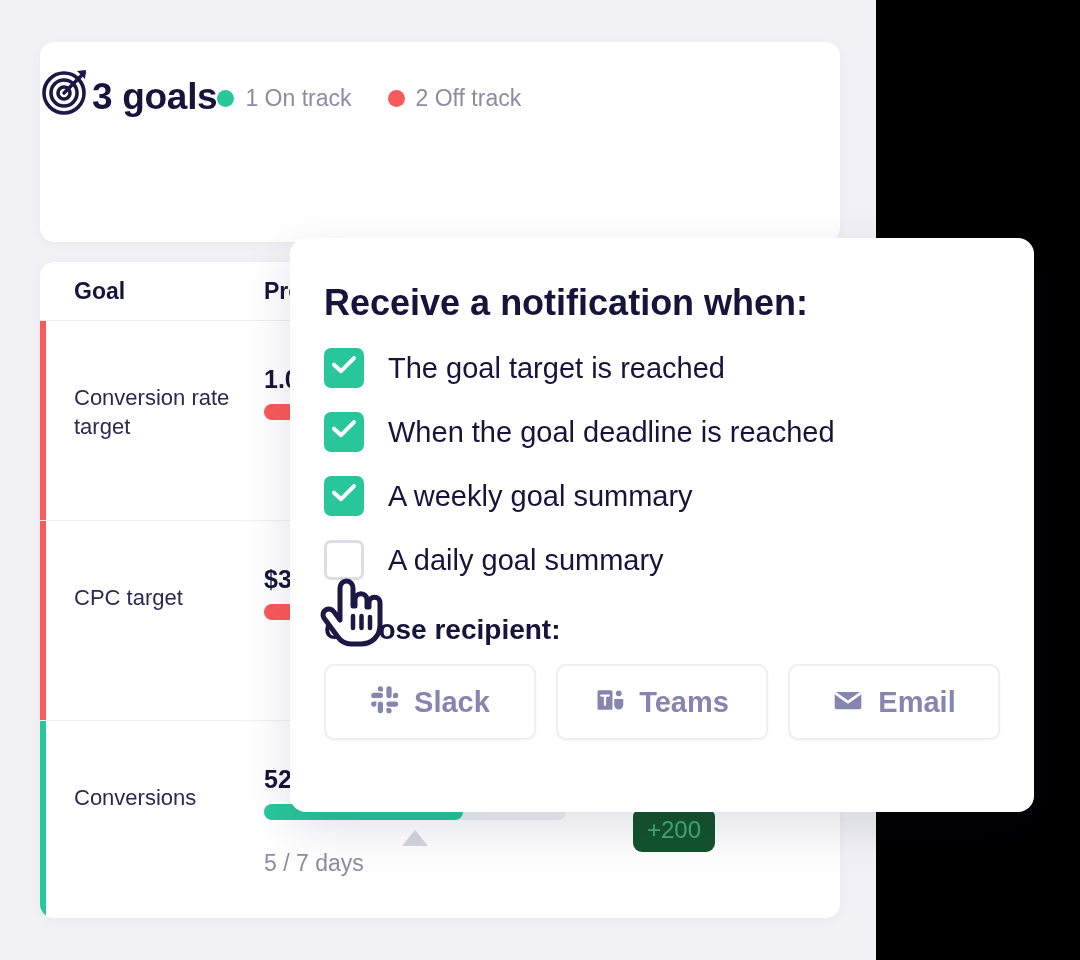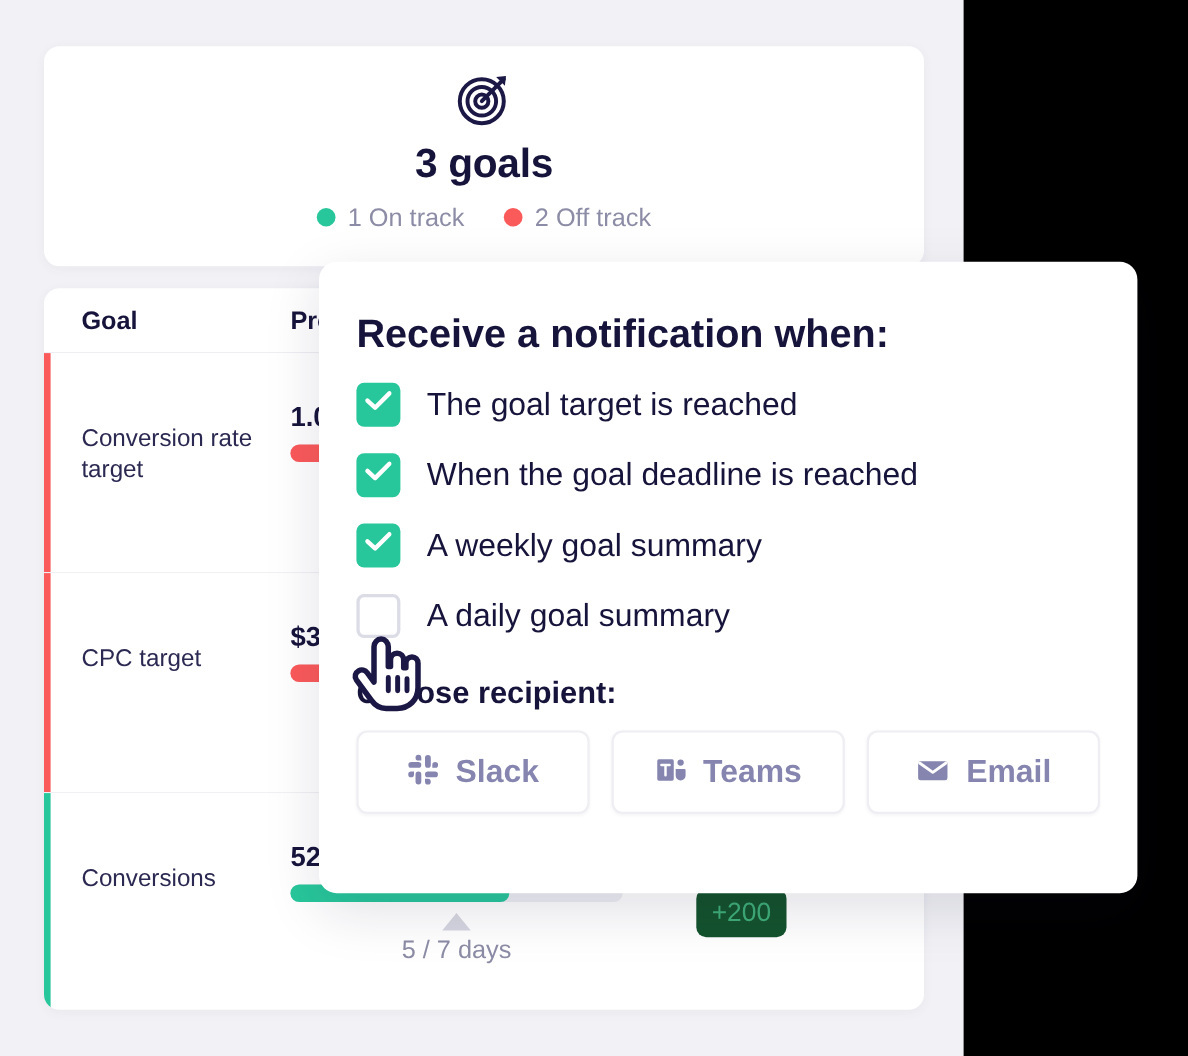--- a/index.html
+++ b/index.html
@@ -39,21 +39,21 @@
     left: 40px;
     top: 42px;
     width: 800px;
     height: 200px;
     background: #ffffff;
     border-radius: 14px;
     box-shadow: 0 2px 10px rgba(30, 30, 70, 0.05);
   }
   .summary-inner {
     display: flex;
-    flex-direction: column;
+    flex-direction: row;
     align-items: center;
     padding-top: 22px;
   }
   .target-icon {
     width: 52px;
     height: 52px;
     display: block;
   }
   .goals-count {
     margin-top: 12px;
@@ -162,21 +162,21 @@
     top: 0;
     bottom: 0;
     border-radius: 10px;
   }
   .prog-fill.red { background: #fb5a5a; }
   .prog-fill.green { background: #28c79b; }
   .days-wrap {
     position: relative;
     width: 302px;
     margin-top: 10px;
-    text-align: center;
+    text-align: left;
   }
   .days-marker {
     width: 0;
     height: 0;
     border-left: 13px solid transparent;
     border-right: 13px solid transparent;
     border-bottom: 16px solid #d6d6e0;
     margin: 0 auto 4px auto;
   }
   .days-label {

